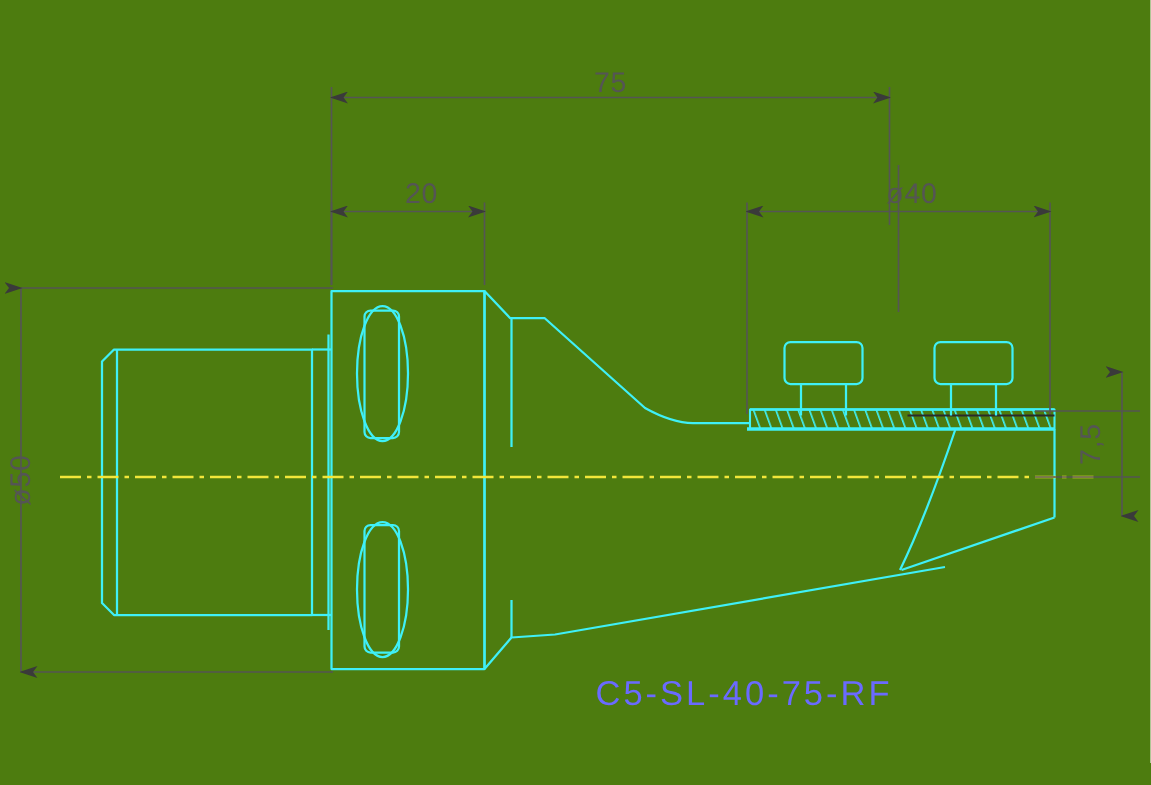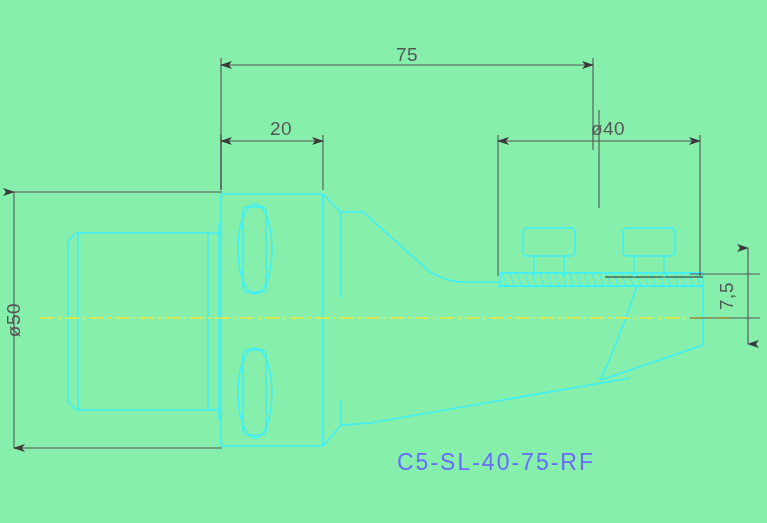--- a/index.html
+++ b/index.html
@@ -7,21 +7,21 @@
     padding: 0;
     background: #ffffff;
   }
   body {
     font-family: "Liberation Sans", sans-serif;
   }
   #drawing-root {
     position: relative;
     width: 767px;
     height: 523px;
-    background: #86efac;
+    background: #4d7c0f;
     overflow: hidden;
   }
   svg#cad-canvas {
     position: absolute;
     left: 0;
     top: 0;
     width: 767px;
     height: 523px;
     display: block;
   }

